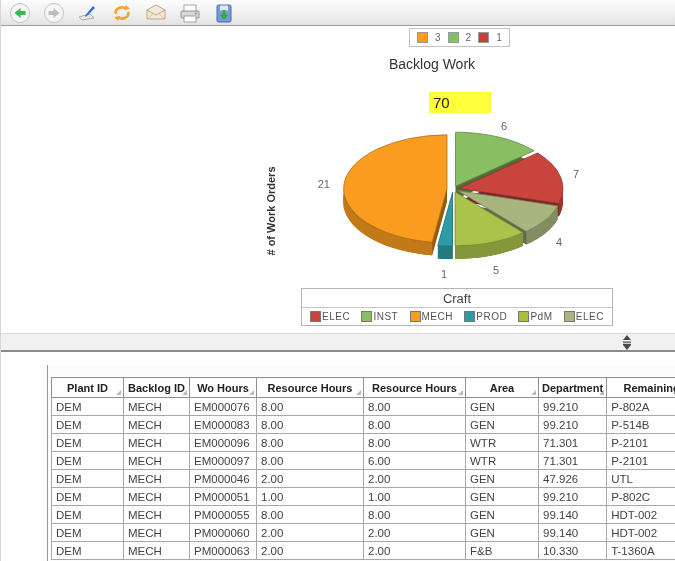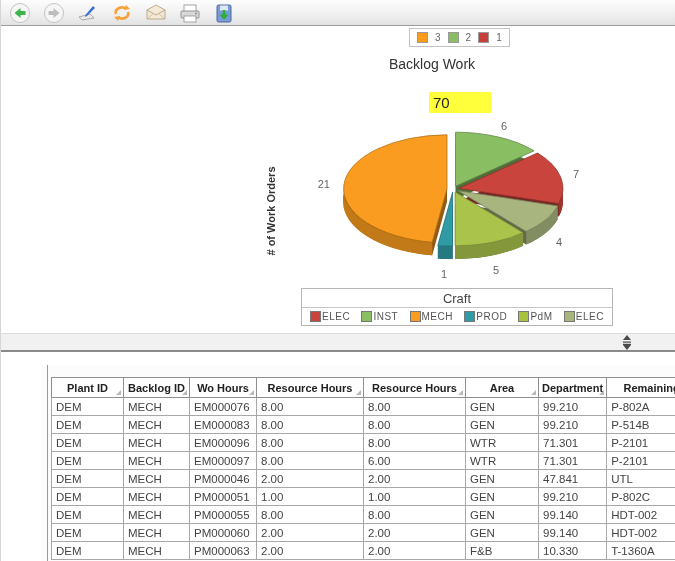--- a/index.html
+++ b/index.html
@@ -256,21 +256,21 @@
             <td>71.301</td>
             <td>P-2101</td>
           </tr>
           <tr>
             <td>DEM</td>
             <td>MECH</td>
             <td>PM000046</td>
             <td class="num">2.00</td>
             <td class="num">2.00</td>
             <td>GEN</td>
-            <td>47.841</td>
+            <td>47.926</td>
             <td>UTL</td>
           </tr>
           <tr>
             <td>DEM</td>
             <td>MECH</td>
             <td>PM000051</td>
             <td class="num">1.00</td>
             <td class="num">1.00</td>
             <td>GEN</td>
             <td>99.210</td>

